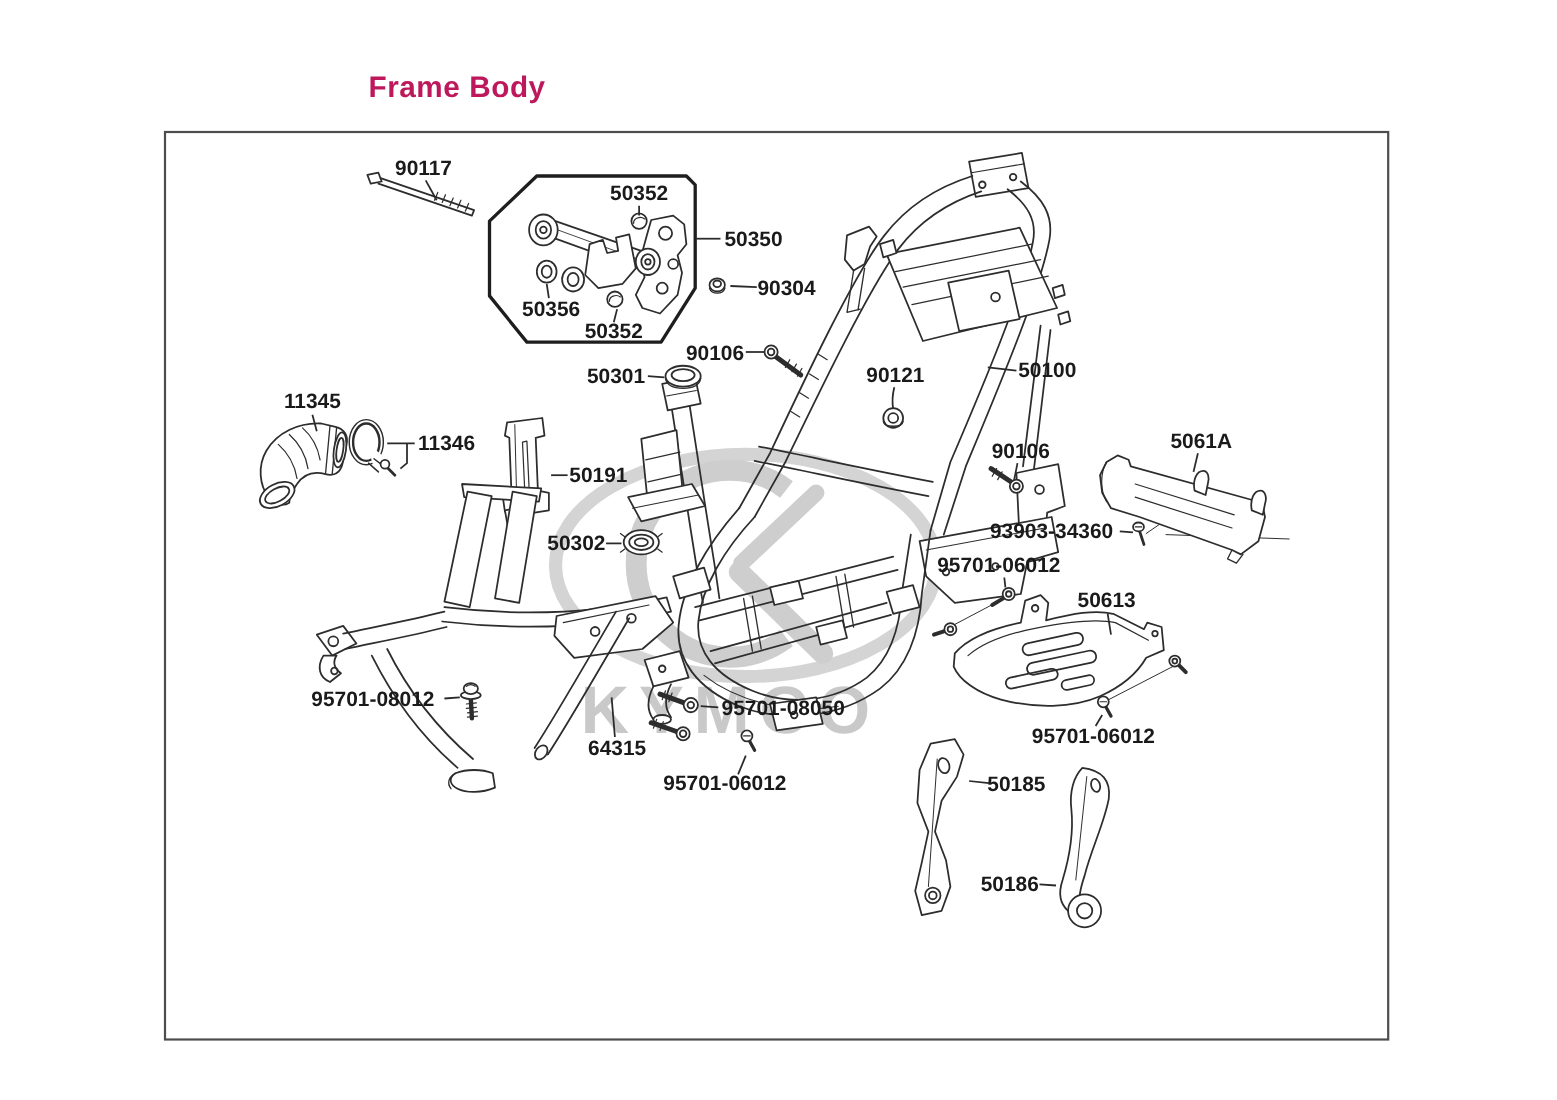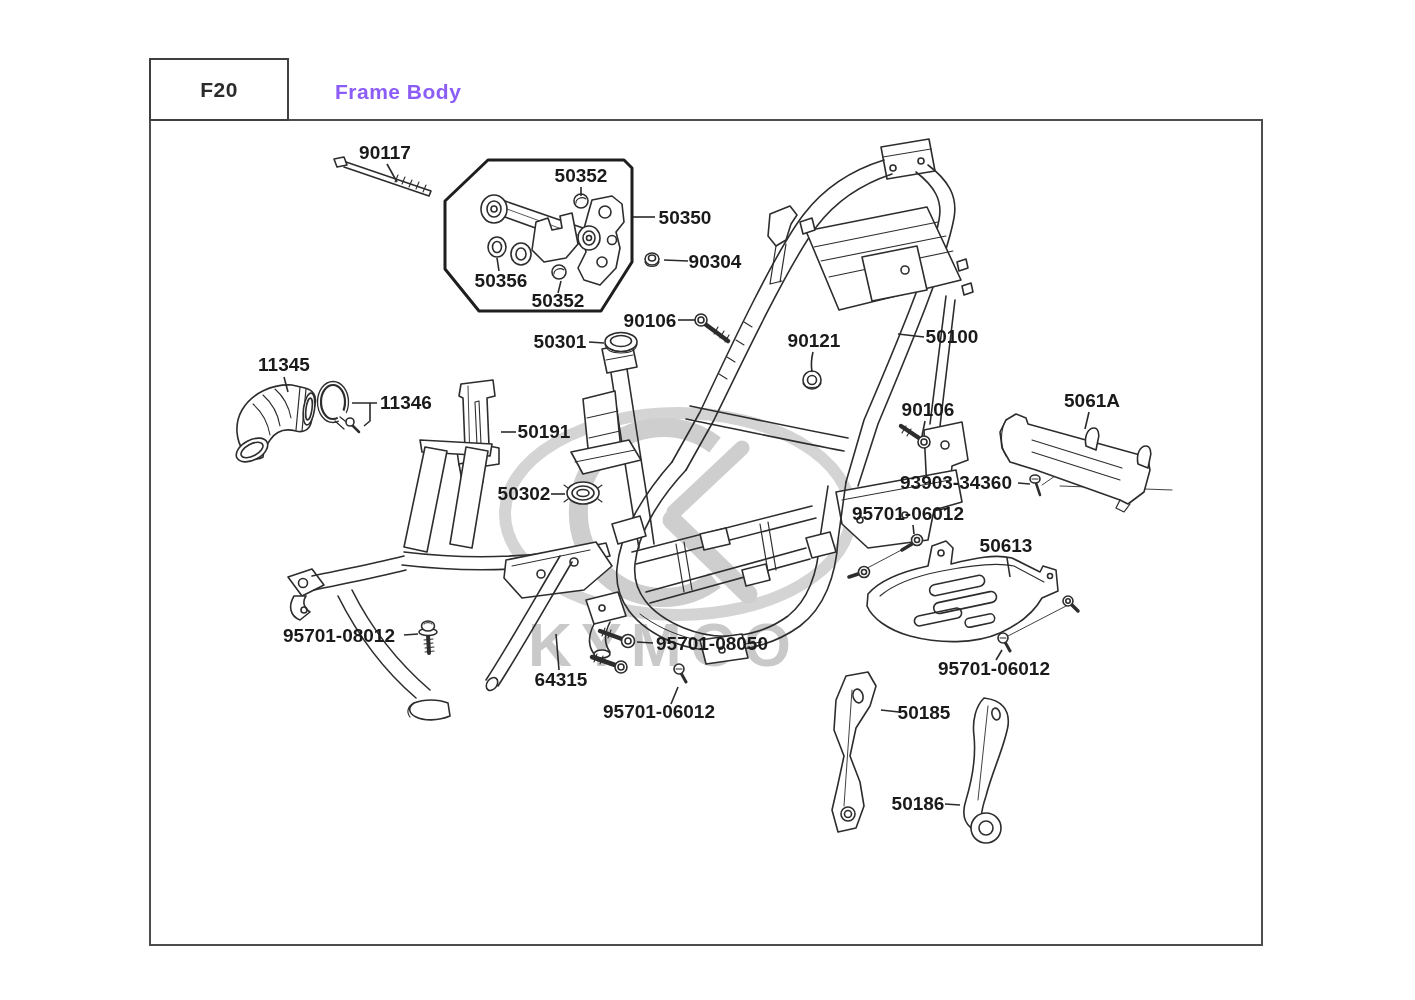--- a/index.html
+++ b/index.html
@@ -2,38 +2,35 @@
 <html><head>
 <meta charset="utf-8">
 <style>
   html,body{margin:0;padding:0;background:#ffffff;}
   .page{position:relative;width:1415px;height:1000px;background:#ffffff;
         font-family:"Liberation Sans",sans-serif;overflow:hidden;}
   .code-box{position:absolute;left:149px;top:58px;width:140px;height:63px;
         border:2px solid #3f3f3f;box-sizing:border-box;display:flex;
         align-items:center;justify-content:center;background:#ffffff;z-index:3;}
   .code-box span{font-size:21px;font-weight:bold;color:#2b2b2b;letter-spacing:.5px;}
-  .sheet-title{position:absolute;left:335px;top:80px;font-size:21px;font-weight:bold;
-        color:#8b5cf6;z-index:3;letter-spacing:.5px;}
+  .sheet-title{position:absolute;left:335px;top:64px;font-size:27px;font-weight:bold;
+        color:#be185d;z-index:3;letter-spacing:.5px;}
   .main-border{position:absolute;left:149px;top:119px;width:1114px;height:827px;
         border:2px solid #4d4d4d;box-sizing:border-box;z-index:1;background:transparent;}
   .page-number{position:absolute;left:0;top:949px;width:1415px;text-align:center;
         font-size:20px;font-weight:bold;color:#2a2a2a;z-index:3;}
   svg.diagram{position:absolute;left:0;top:0;z-index:2;}
   svg .lbl{font-family:"Liberation Sans",sans-serif;font-size:19px;font-weight:bold;fill:#1a1a1a;}
   svg .wmtext{font-family:"Liberation Sans",sans-serif;font-weight:bold;}
 </style>
 </head>
 <body>
 
 <div class="page">
 
-  <div class="code-box">
-    <span>F20</span>
-  </div>
   <div class="sheet-title">Frame Body</div>
   <div class="main-border"></div>
 
   <svg class="diagram" width="1415" height="1000" viewBox="0 0 1415 1000">
 
     <g>
       <ellipse cx="678" cy="514" rx="173" ry="101" fill="none" stroke="#d4d4d4" stroke-width="12"></ellipse>
       <path d="M715,445 A85,85 0 1 0 715,580" fill="none" stroke="#cecece" stroke-width="19"></path>
       <path d="M672,520 L748,594" fill="none" stroke="#cecece" stroke-width="19" stroke-linecap="round"></path>
       <path d="M674,512 L742,448" fill="none" stroke="#cecece" stroke-width="15" stroke-linecap="round"></path>

